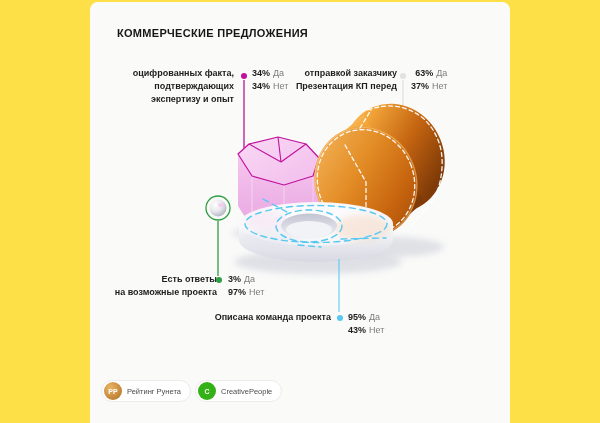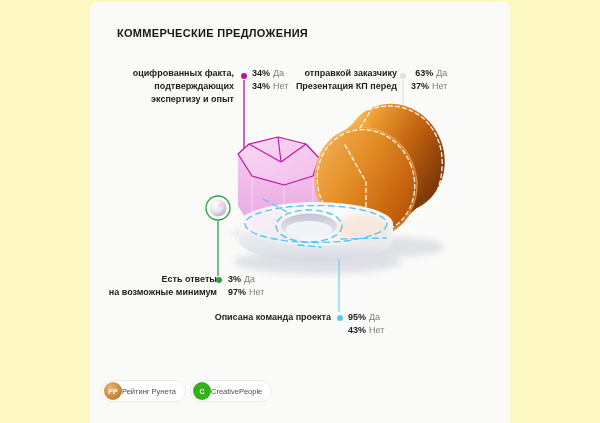--- a/index.html
+++ b/index.html
@@ -1,28 +1,28 @@
 <!DOCTYPE html>
 <html><head>
 <meta charset="utf-8">
 <style>
   html,body{margin:0;padding:0;}
-  .stage{position:relative;width:600px;height:423px;background:#fef9c3;overflow:hidden;
+  .stage{position:relative;width:600px;height:423px;background:#fde047;overflow:hidden;
          font-family:"Liberation Sans",sans-serif;-webkit-font-smoothing:antialiased;}
   .card{position:absolute;left:90px;top:2px;width:420px;height:430px;background:#fafaf9;border-radius:8px;}
   .page-title{position:absolute;left:117px;top:27px;font-size:11px;font-weight:800;
               letter-spacing:.3px;color:#161616;}
   .scene{position:absolute;left:0;top:0;width:600px;height:423px;}
   .co-text{position:absolute;text-align:right;font-size:9px;line-height:13px;font-weight:700;color:#1d1d1d;}
   .pct{position:absolute;font-size:9px;line-height:13px;white-space:nowrap;}
   .pct .num{font-weight:700;color:#1d1d1d;}
   .pct .lbl{color:#7c7c7c;font-weight:400;margin-left:3px;}
   .dot{position:absolute;width:6px;height:6px;border-radius:50%;}
   .badges{position:absolute;left:101px;top:380px;display:flex;gap:4px;}
-  .pill{display:inline-flex;align-items:center;height:22px;padding:0 9px 0 2px;
+  .pill{display:inline-flex;align-items:center;gap:5px;height:22px;padding:0 9px 0 2px;
         background:#ffffff;border:1px solid #ececec;border-radius:12px;box-sizing:border-box;}
   .pill .label{font-size:7.5px;color:#4c4c4c;}
   .avatar{width:18px;height:18px;border-radius:50%;display:flex;align-items:center;justify-content:center;
           font-size:7px;font-weight:700;color:#fff;flex:none;}
   .avatar.a1{background:radial-gradient(circle at 35% 30%,#e8b463,#b06f22);}
   .avatar.a2{background:radial-gradient(circle at 50% 38%,#c49a7d 0%,#c49a7d 27%,#463c35 33%,#2b2521 100%);}
   .avatar.a3{background:#35b118;}
 </style>
 </head>
 <body>
@@ -151,21 +151,21 @@
     <div>Презентация КП перед</div>
   </div>
   <span class="dot" style="left: 400px; top: 73px; background: rgb(227, 225, 225);"></span>
   <div class="pct" style="left:411px;top:67px;text-align:right;">
     <div><span class="num">63%</span><span class="lbl">Да</span></div>
     <div><span class="num">37%</span><span class="lbl">Нет</span></div>
   </div>
 
   <div class="co-text" style="left:94px;top:273px;width:123px;">
     <div>Есть ответы</div>
-    <div>на возможные минимум</div>
+    <div>на возможные проекта</div>
   </div>
   <span class="dot" style="left: 216px; top: 277px; background: rgb(47, 158, 68);"></span>
   <div class="pct" style="left:228px;top:273px;">
     <div><span class="num">3%</span><span class="lbl">Да</span></div>
     <div><span class="num">97%</span><span class="lbl">Нет</span></div>
   </div>
 
   <div class="co-text" style="left:210px;top:311px;width:121px;">
     <div>Описана команда проекта</div>
   </div>

